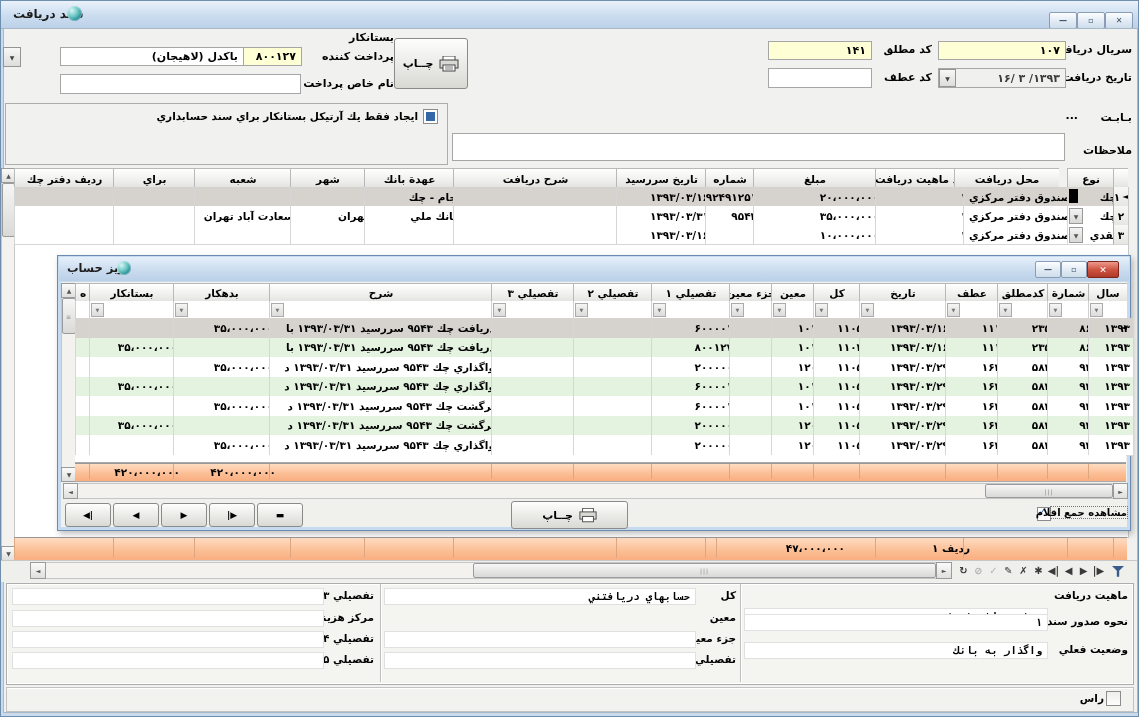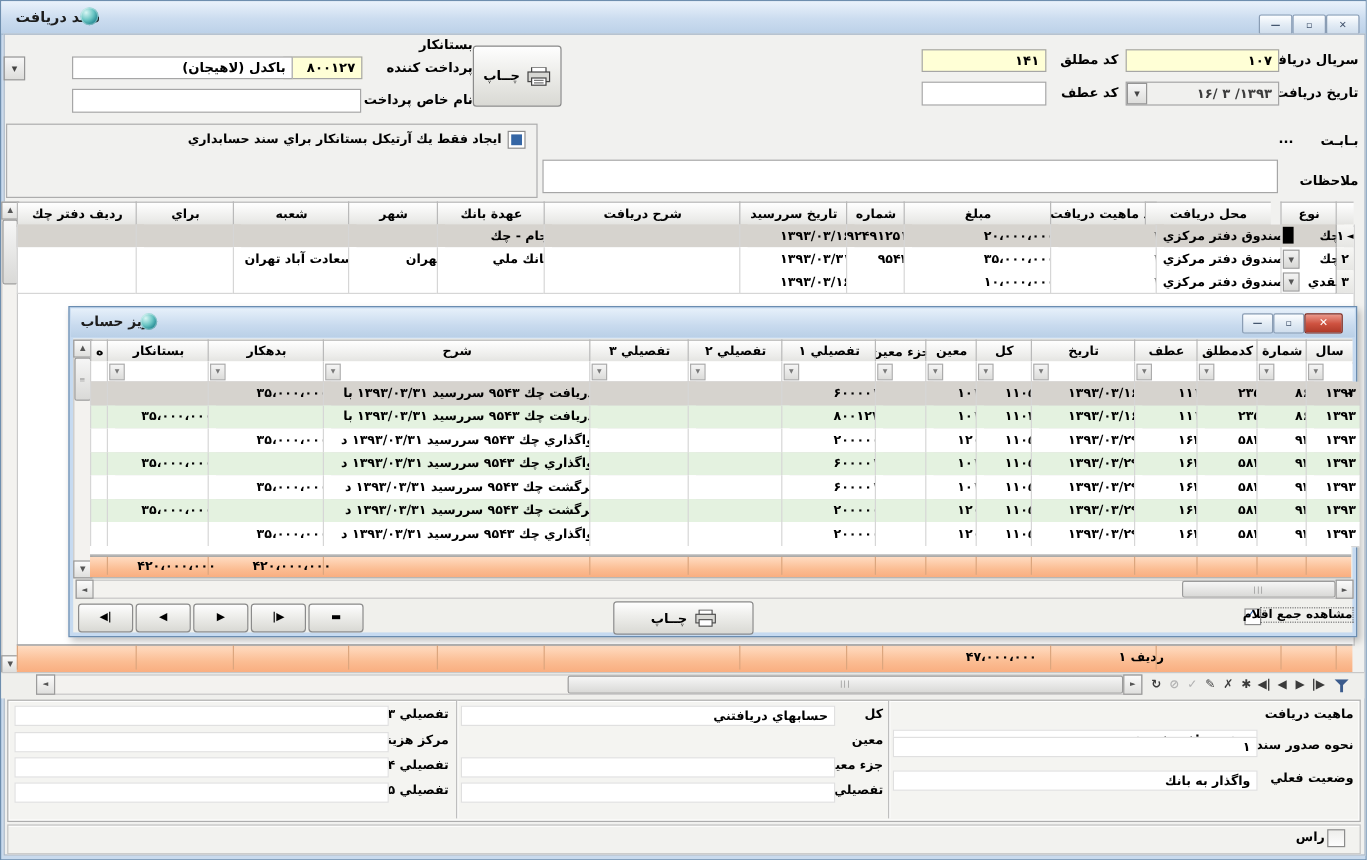--- a/index.html
+++ b/index.html
@@ -46,21 +46,21 @@
   .sumcell{border-left:1px solid #DCA67E;font-size:10.5px;font-weight:700;color:#000;
       display:flex;align-items:center;justify-content:flex-start;padding:0 6px;white-space:nowrap;overflow:hidden;}
   .sb-btn{background:linear-gradient(#FBFBFB,#DFDFDD);border:1px solid #9B9B9B;display:flex;align-items:center;justify-content:center;
       font-size:6px;color:#555;}
   .sb-track{background:#F3F2EF;border:1px solid #C6C6C6;}
   .sb-thumb{background:linear-gradient(#F6F6F6,#D9D9D7);border:1px solid #9B9B9B;border-radius:2px;
       display:flex;align-items:center;justify-content:center;font-size:6px;color:#8A8A8A;letter-spacing:1px;}
   .navico{display:flex;align-items:center;justify-content:center;font-size:10px;color:#3B3B3B;font-weight:700;}
   .navico.off{color:#B3B3B3;}
   .strip{background:#fff;border:1px solid #E0E0E0;font-size:10.5px;font-weight:700;
-      display:flex;align-items:center;justify-content:flex-start;padding:0 5px;white-space:nowrap;overflow:hidden;}
+      display:flex;align-items:center;justify-content:flex-start;padding:0 5px;white-space:nowrap;overflow:hidden;font-family:Liberation Mono, monospace;}
   .panellbl{font-size:10.5px;font-weight:700;white-space:nowrap;text-align:right;}
   .childwin{border:1px solid #6A8CB0;background:#C6DAF0;box-shadow:2px 3px 6px rgba(0,0,0,.25);}
   .marker{font-size:8px;color:#000;}
 </style>
 </head>
 <body>
 
 <div id="stage">
 
   <div class="abs titlebar">
@@ -176,21 +176,21 @@
       <div class="gc ind" style="position: absolute; left: 1113px; top: 225px; width: 14px; height: 19px;">۳</div>
       <div class="sumbar" style="position: absolute; left: 14px; top: 537px; width: 1113px; height: 22px;"></div>
       <div class="sumcell" style="position: absolute; left: 14px; top: 538px; width: 99px; height: 20px;"></div>
       <div class="sumcell" style="position: absolute; left: 113px; top: 538px; width: 81px; height: 20px;"></div>
       <div class="sumcell" style="position: absolute; left: 194px; top: 538px; width: 96px; height: 20px;"></div>
       <div class="sumcell" style="position: absolute; left: 290px; top: 538px; width: 74px; height: 20px;"></div>
       <div class="sumcell" style="position: absolute; left: 364px; top: 538px; width: 89px; height: 20px;"></div>
       <div class="sumcell" style="position: absolute; left: 453px; top: 538px; width: 163px; height: 20px;"></div>
       <div class="sumcell" style="position: absolute; left: 616px; top: 538px; width: 89px; height: 20px;"></div>
       <div class="sumcell" style="position: absolute; left: 705px; top: 538px; width: 48px; height: 20px;"></div>
-      <div class="sumcell" style="position: absolute; left: 735px; top: 538px; width: 122px; height: 20px;">۴۷،۰۰۰،۰۰۰</div>
+      <div class="sumcell" style="position: absolute; left: 716px; top: 538px; width: 122px; height: 20px;">۴۷،۰۰۰،۰۰۰</div>
       <div class="sumcell" style="position: absolute; left: 875px; top: 538px; width: 88px; height: 20px;">رديف ۱</div>
       <div class="sumcell" style="position: absolute; left: 963px; top: 538px; width: 104px; height: 20px;"></div>
       <div class="sumcell" style="position: absolute; left: 1067px; top: 538px; width: 46px; height: 20px;"></div>
       <div class="sumcell" style="position: absolute; left: 1113px; top: 538px; width: 14px; height: 20px;"></div>
       <div style="position: absolute; left: 1px; top: 560px; width: 1136px; height: 21px; background: rgb(239, 239, 236); border-top: 1px solid rgb(200, 200, 200);"></div>
       <div class="sb-track" style="position: absolute; left: 30px; top: 562px; width: 920px; height: 15px;"></div>
       <div class="sb-btn" style="position: absolute; left: 30px; top: 562px; width: 14px; height: 15px;">◄</div>
       <div class="sb-btn" style="position: absolute; left: 936px; top: 562px; width: 14px; height: 15px;">►</div>
       <div class="sb-thumb" style="position: absolute; left: 473px; top: 563px; width: 461px; height: 13px;">|||</div>
       <div class="navico" style="position: absolute; left: 956px; top: 561px; width: 15px; height: 18px;">↻</div>

